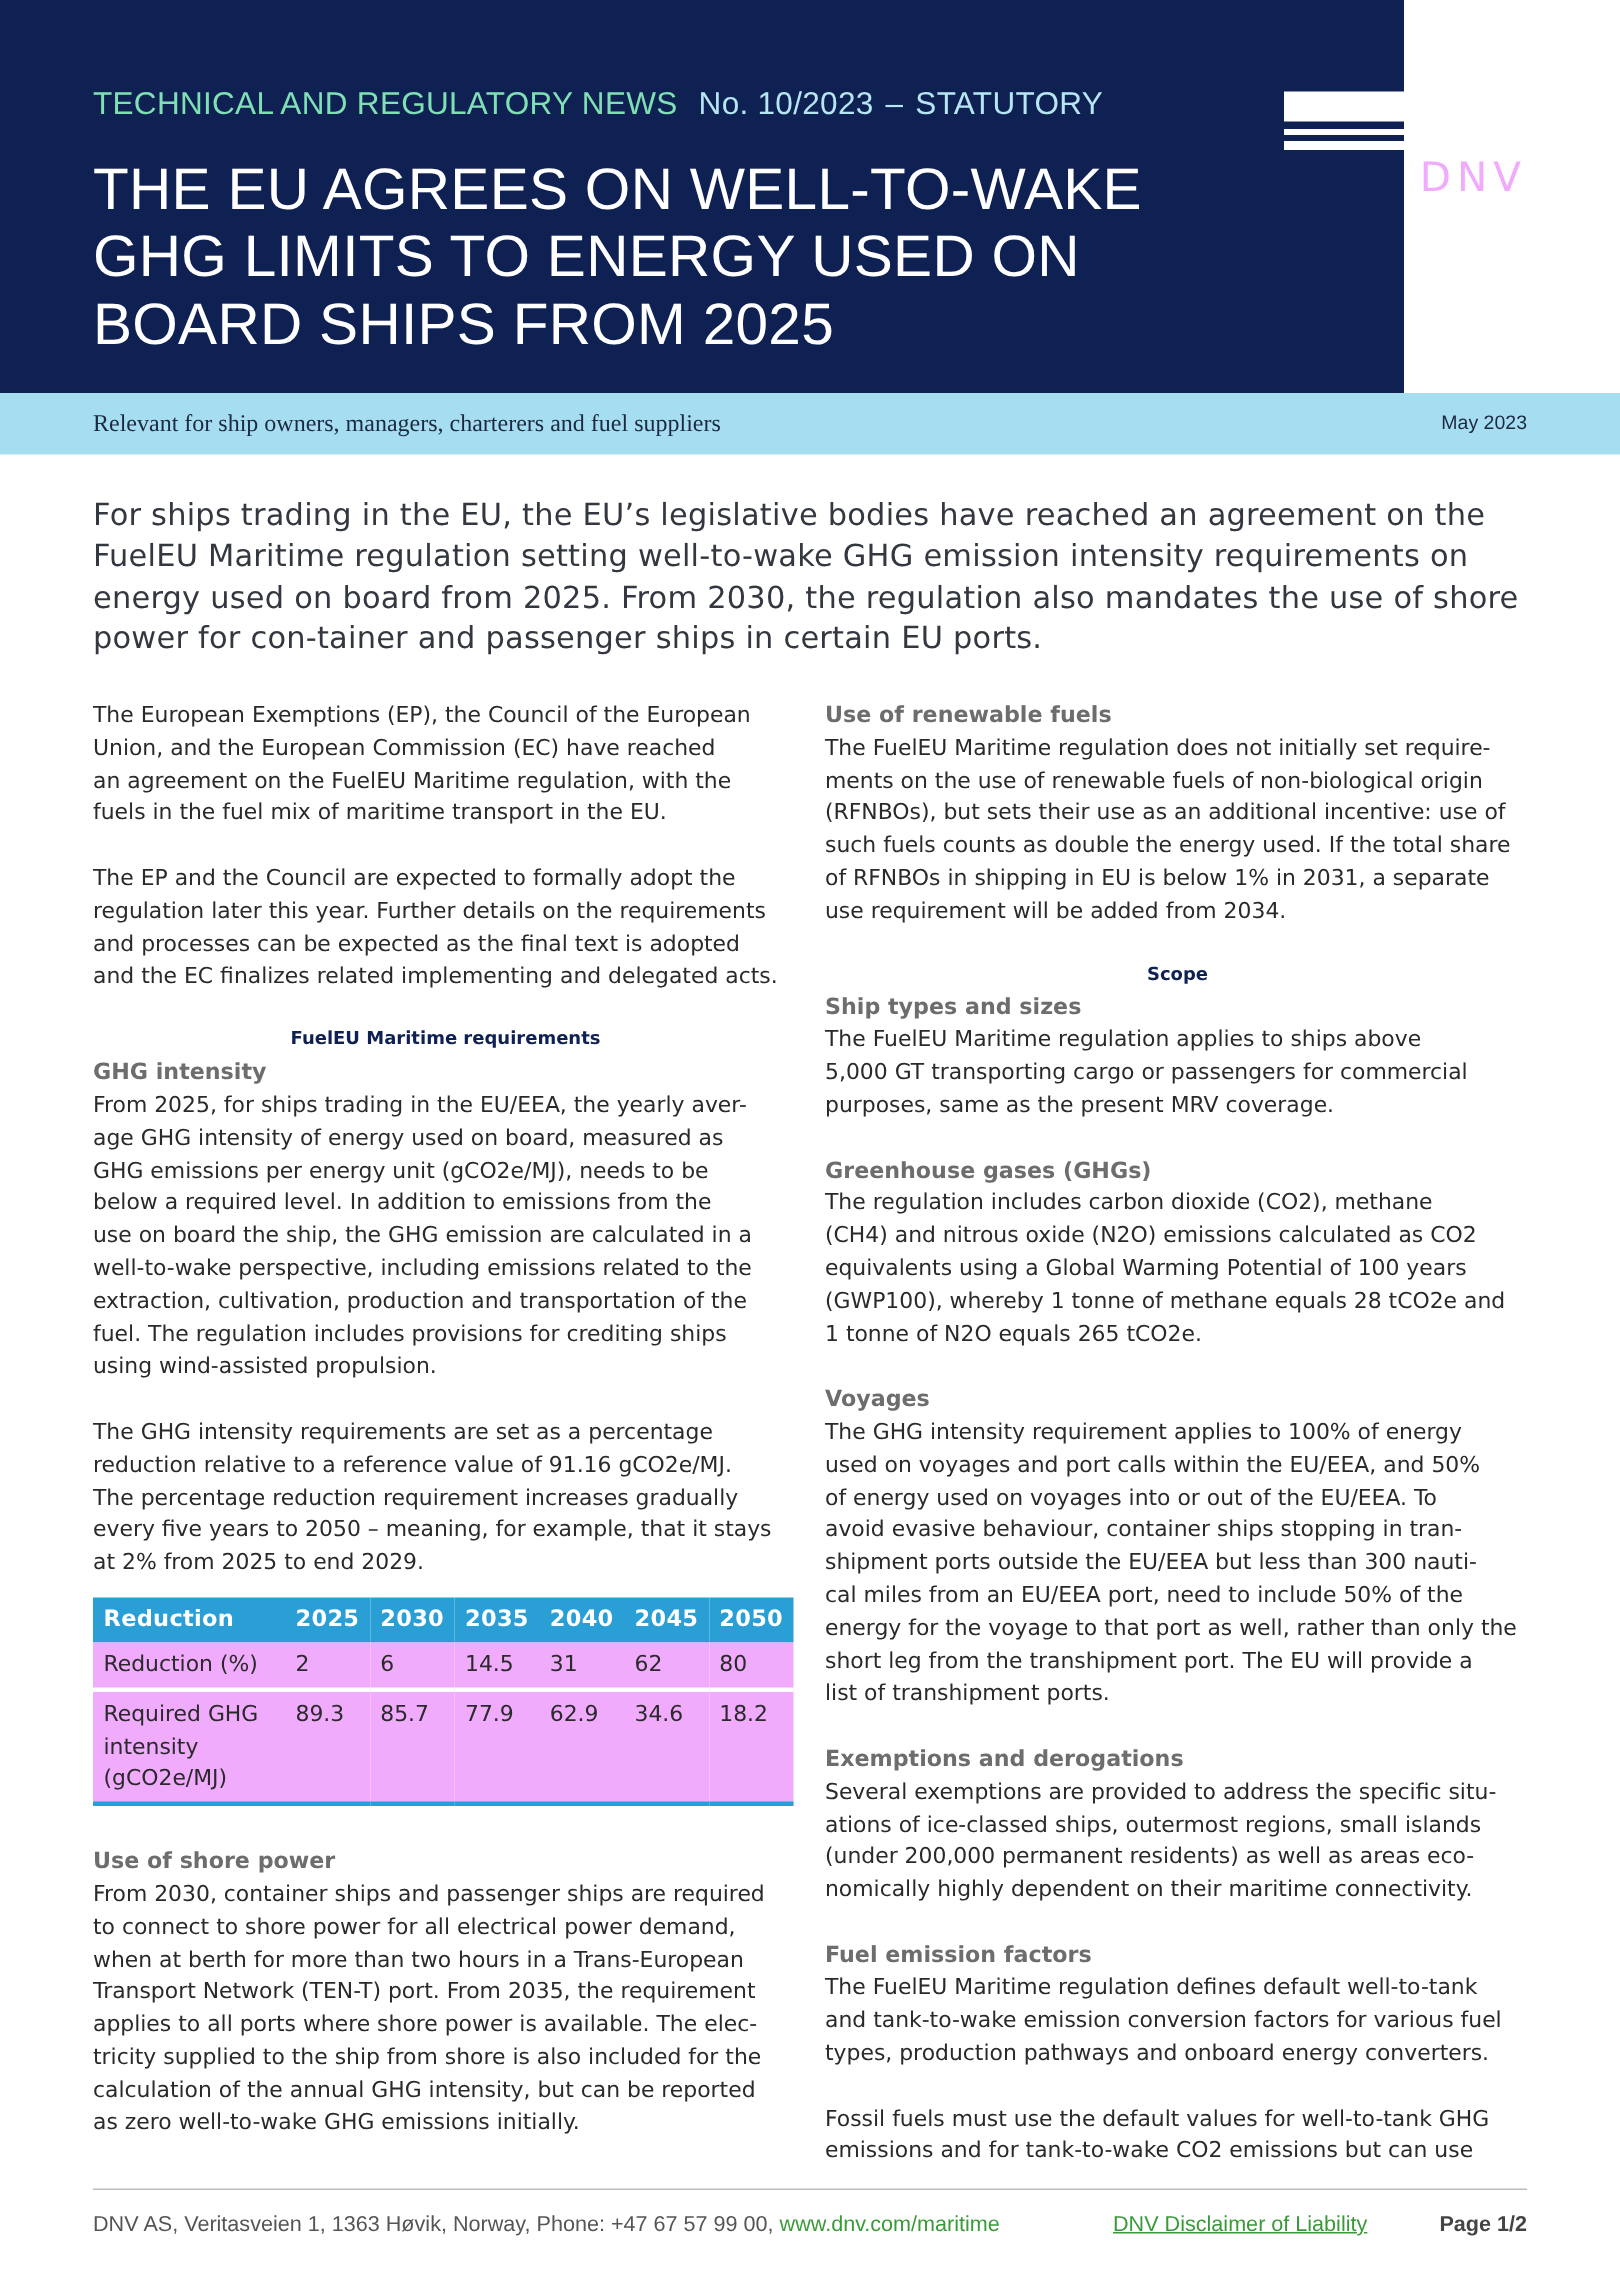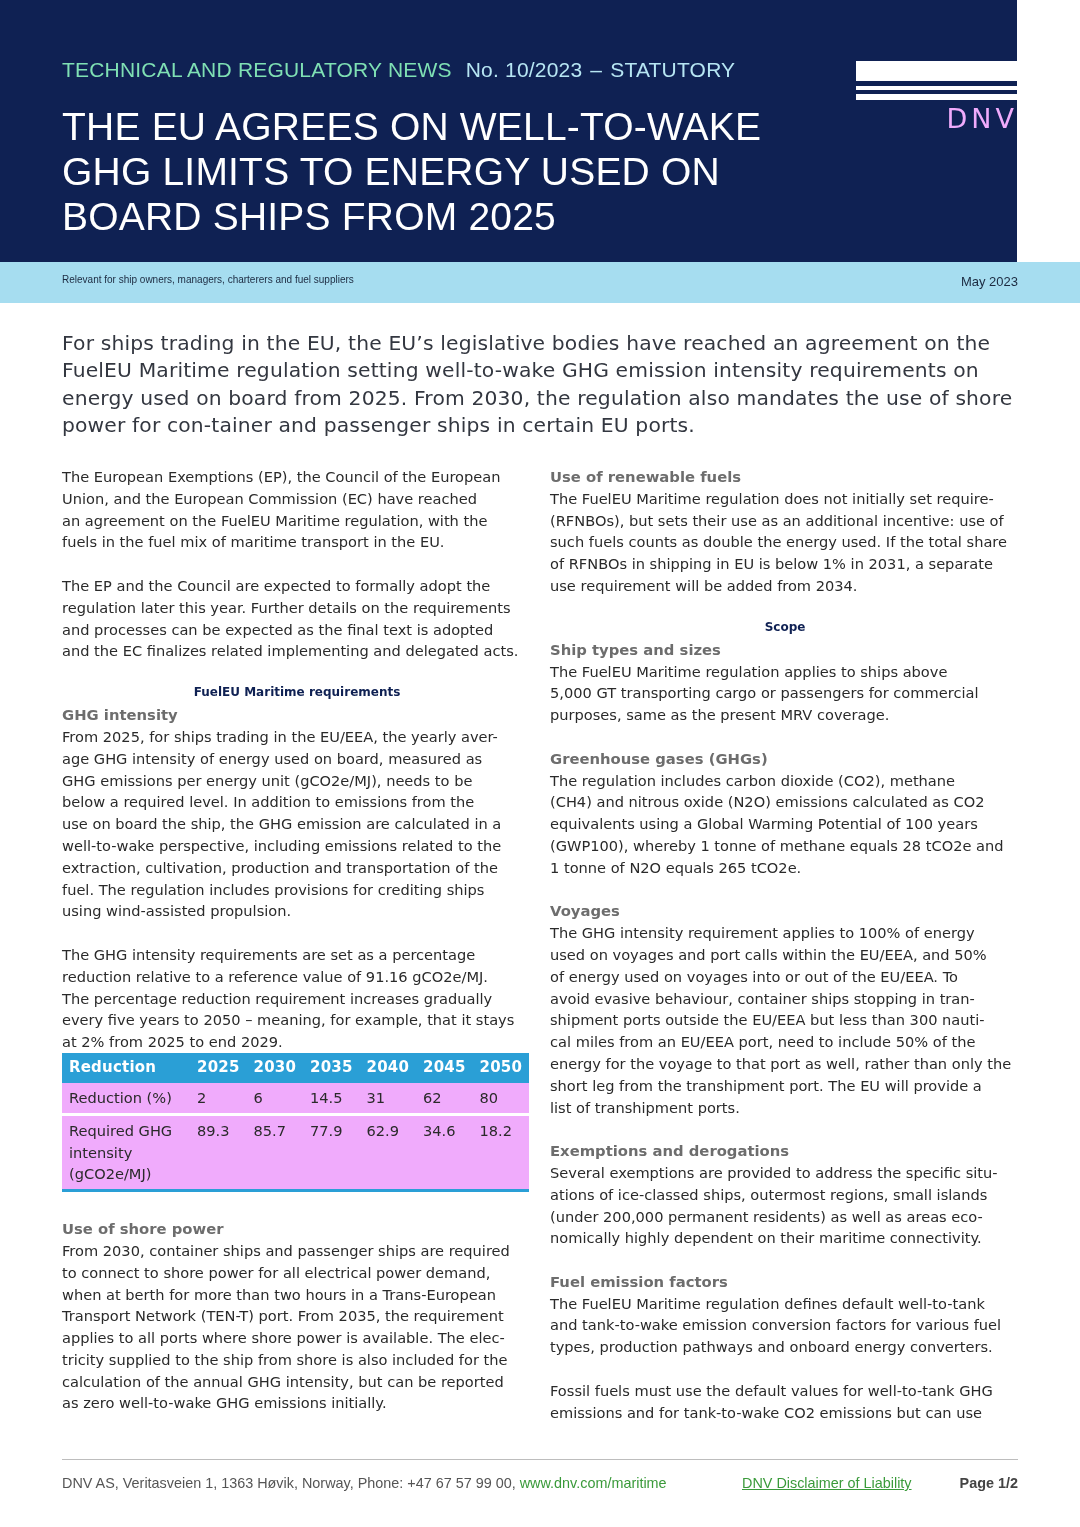--- a/index.html
+++ b/index.html
@@ -1,20 +1,20 @@
 <!DOCTYPE html>
 <html><head>
 <meta charset="utf-8">
 <style>
   * { box-sizing: border-box; margin: 0; padding: 0; }
   html, body { width: 1080px; height: 1527px; background: #ffffff; overflow: hidden; }
   body { font-family: "DejaVu Sans", "Liberation Sans", sans-serif; color: #1f1f1f; position: relative; }
 
   .header {
-    position: absolute; left: 0; top: 0; width: 1017px; height: 262px;
+    position: absolute; left: 0; top: 0; width: 936px; height: 262px;
     background: #0f2153;
   }
   .kicker {
     position: absolute; left: 62px; top: 58px;
     font-family: "Liberation Sans", sans-serif; font-size: 21px; letter-spacing: 0.2px;
     white-space: nowrap;
   }
   .kicker .k1 { color: #7fe0b4; }
   .kicker .k2 { color: #b7e6f3; margin-left: 14px; }
   .kicker .k3 { color: #b7e6f3; margin: 0 8px; }
@@ -33,41 +33,41 @@
   .logo .bar3 { position: absolute; left: 0; top: 33px; width: 162px; height: 6px; background: #ffffff; }
   .logo .wordmark {
     position: absolute; right: 0; top: 44px; font-family: "DejaVu Sans", sans-serif;
     font-size: 27px; color: #f0abfc; letter-spacing: 4px; font-weight: 400; line-height: 28px;
   }
 
   .band {
     position: absolute; left: 0; top: 262px; width: 1080px; height: 41px;
     background: #a6ddf0;
   }
-  .band .rel { position: absolute; left: 62px; top: 12px; font-family: Liberation Sans, sans-serif; font-size: 10px; color: #1c2a40; }
+  .band .rel { position: absolute; left: 62px; top: 12px; font-family: Liberation Serif, serif; font-size: 16px; color: #1c2a40; }
   .band .date { position: absolute; right: 62px; top: 12px; font-family: "Liberation Sans", sans-serif; font-size: 13px; color: #1c2a40; }
 
   .lead {
     position: absolute; left: 62px; top: 330px; width: 960px;
     font-family: "DejaVu Sans", sans-serif; font-size: 20.3px; line-height: 27.3px; color: #333740;
     letter-spacing: 0.15px;
   }
   .lead div { white-space: nowrap; }
 
   .col { position: absolute; top: 466px; width: 470px; font-family: "DejaVu Sans", sans-serif; font-size: 14.6px; line-height: 21.8px; color: #2a2a2a; }
   .col.left { left: 62px; }
   .col.right { left: 550px; }
   .col p { white-space: normal; }
   .col .line { white-space: nowrap; display: block; }
   .gap { height: 21.8px; }
   .h2 { font-weight: bold; color: #0f2153; font-size: 12px; line-height: 24px; text-align: center; }
   .h3 { font-weight: bold; color: #6d6d6d; font-size: 14.8px; line-height: 21.8px; }
 
   table.red {
-    width: 467px; border-collapse: collapse; 
+    width: 467px; border-collapse: collapse; margin-top: 12px;
     font-family: "DejaVu Sans", sans-serif; font-size: 14.6px; color: #2a2a2a;
     border-bottom: 3px solid #2a9fd6;
   }
   table.red th {
     background: #2a9fd6; color: #ffffff; font-weight: bold; text-align: left;
     padding: 3px 0 3px 7px; height: 30px; font-size: 15px; letter-spacing: 0.2px;
   }
   table.red td { background: #f0abfc; padding: 4px 0 4px 7px; vertical-align: top; line-height: 21.8px; }
   table.red tr.r1 td { border-bottom: 3px solid #ffffff; }
   table.red th.c0, table.red td.c0 { width: 128px; }
@@ -193,20 +193,21 @@
     <span class="line">tricity supplied to the ship from shore is also included for the</span>
     <span class="line">calculation of the annual GHG intensity, but can be reported</span>
     <span class="line">as zero well-to-wake GHG emissions initially.</span>
   </p>
 </div>
 
 <div class="col right">
   <div class="h3">Use of renewable fuels</div>
   <p>
     <span class="line">The FuelEU Maritime regulation does not initially set require-</span>
+    <span class="line">ments on the use of renewable fuels of non-biological origin</span>
     <span class="line">(RFNBOs), but sets their use as an additional incentive: use of</span>
     <span class="line">such fuels counts as double the energy used. If the total share</span>
     <span class="line">of RFNBOs in shipping in EU is below 1% in 2031, a separate</span>
     <span class="line">use requirement will be added from 2034.</span>
   </p>
   <div style="height:18px"></div>
   <div class="h2">Scope</div>
   <div class="h3">Ship types and sizes</div>
   <p>
     <span class="line">The FuelEU Maritime regulation applies to ships above</span>

